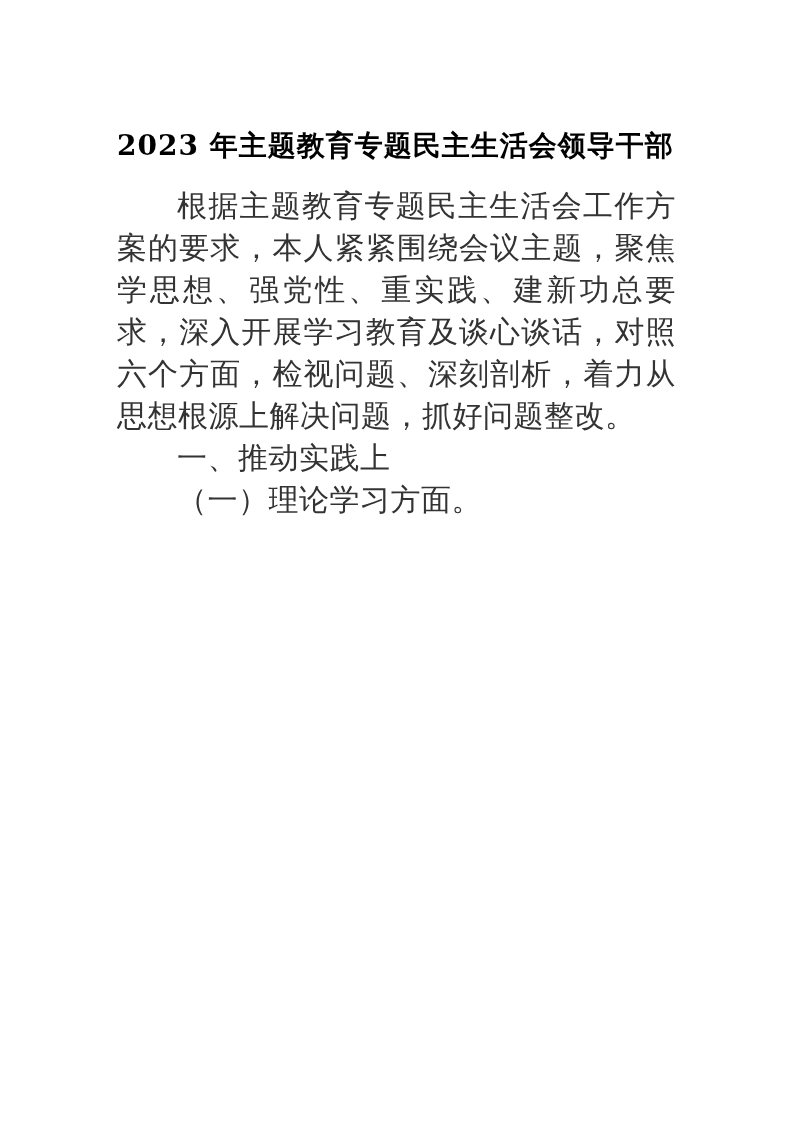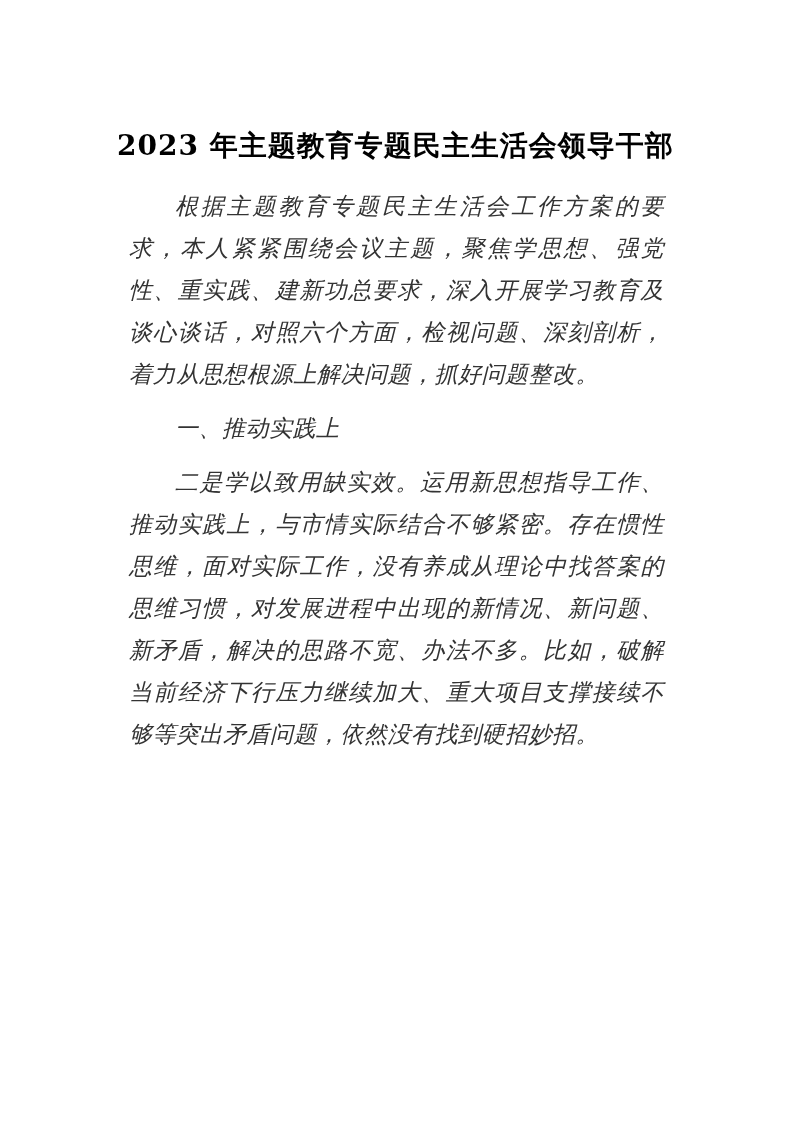--- a/index.html
+++ b/index.html
@@ -24,39 +24,38 @@
       font-weight: bold;
       line-height: 54px;
       text-align: left;
       color: var(--title-color, #000000);
       letter-spacing: 1px;
     }
     .doc-title .title-line {
       display: block;
     }
     .doc-content p {
-      margin: 12px;
-      font-size: 23px;
+      margin: 0;
+      font-size: 30px;
       line-height: 42px;
       text-align: justify;
       text-indent: 2em;
       color: var(--body-color, #333333);
       word-break: break-all;
       letter-spacing: 0.5px;
-      font-style: italic;
     }
   </style>
 </head>
 <body>
 
 <div class="page">
 
   <h1 class="doc-title">
     <span class="title-line">2023 年主题教育专题民主生活会领导干部</span>
   </h1>
 
   <div class="doc-content">
     <p>根据主题教育专题民主生活会工作方案的要求，本人紧紧围绕会议主题，聚焦学思想、强党性、重实践、建新功总要求，深入开展学习教育及谈心谈话，对照六个方面，检视问题、深刻剖析，着力从思想根源上解决问题，抓好问题整改。</p>
     <p>一、推动实践上</p>
-    <p>二是学以致用缺实效。运用新思想指导工作、推动实践上，与市情实际结合不够紧密。存在惯性思维，面对实际工作，没有养成从理论中找答案的思维习惯，对发展进程中出现的新情况、新问题、新矛盾，解决的思路不宽、办法不多。比如，破解当前经济下行压力继续加大、重大项目支撑接续不够等突出矛盾问题，依然没有找到硬招妙招。</p>
+    <p>（一）理论学习方面。</p>
   </div>
 
 </div>
 
 </body></html>

